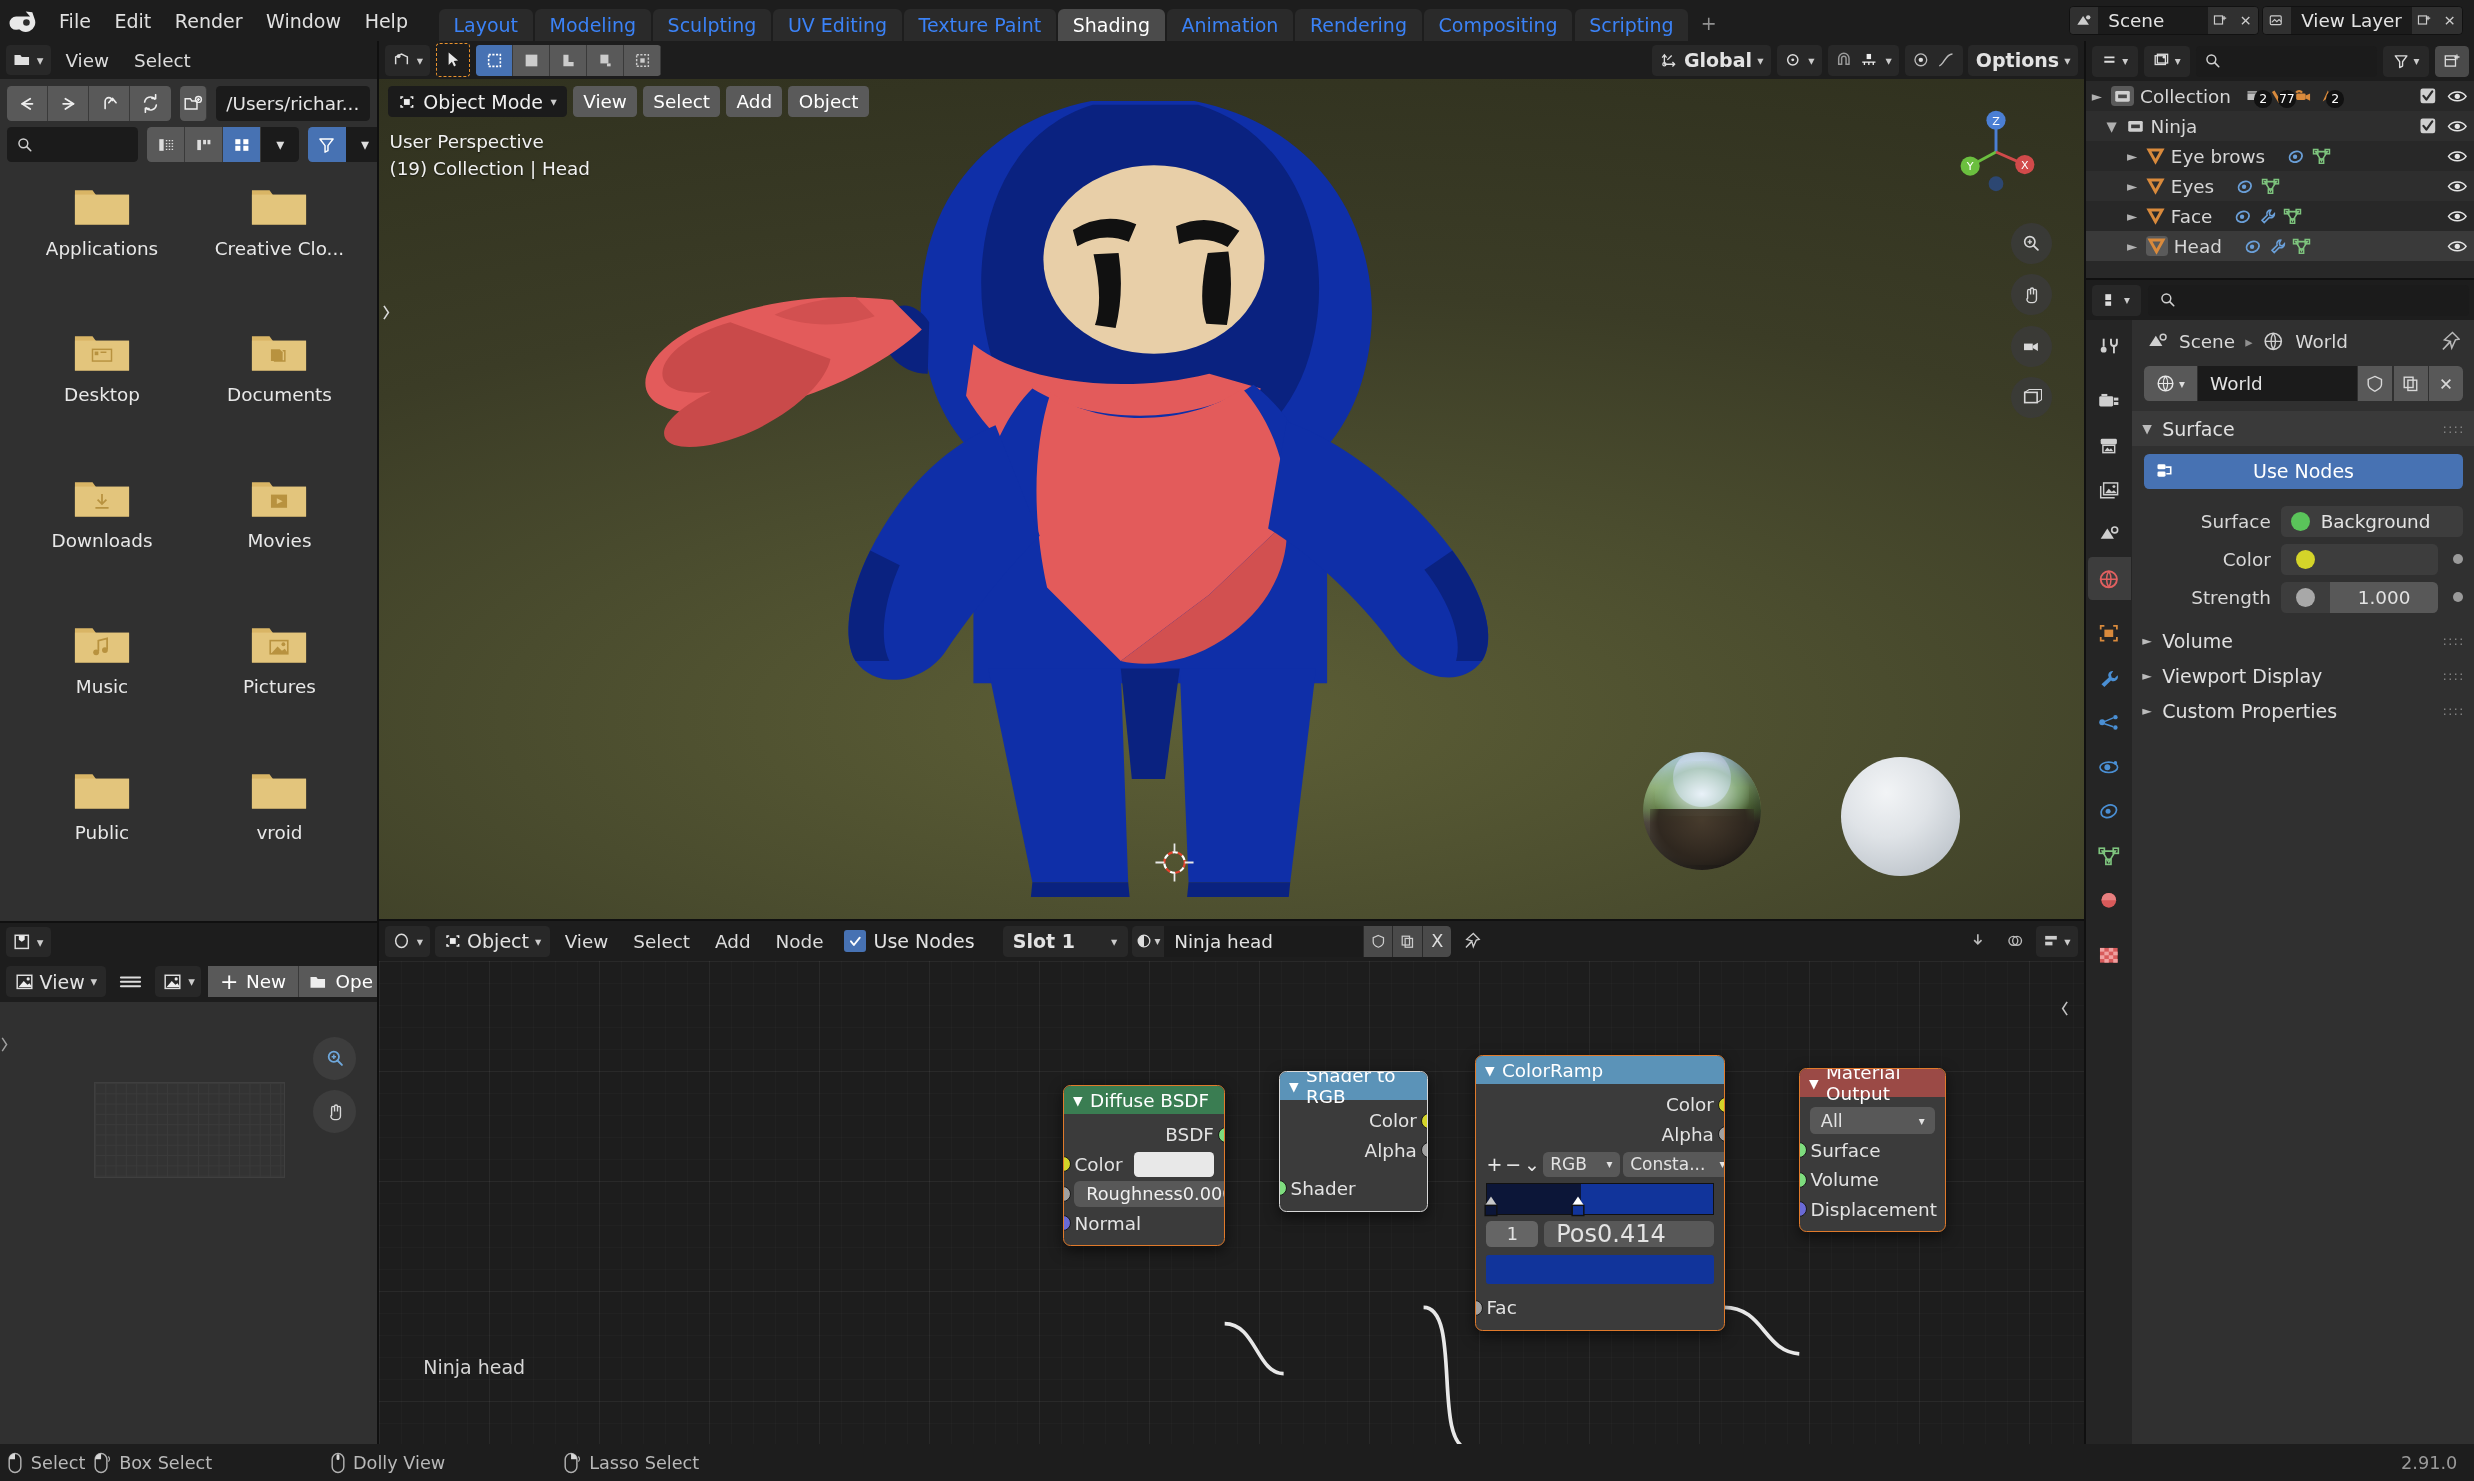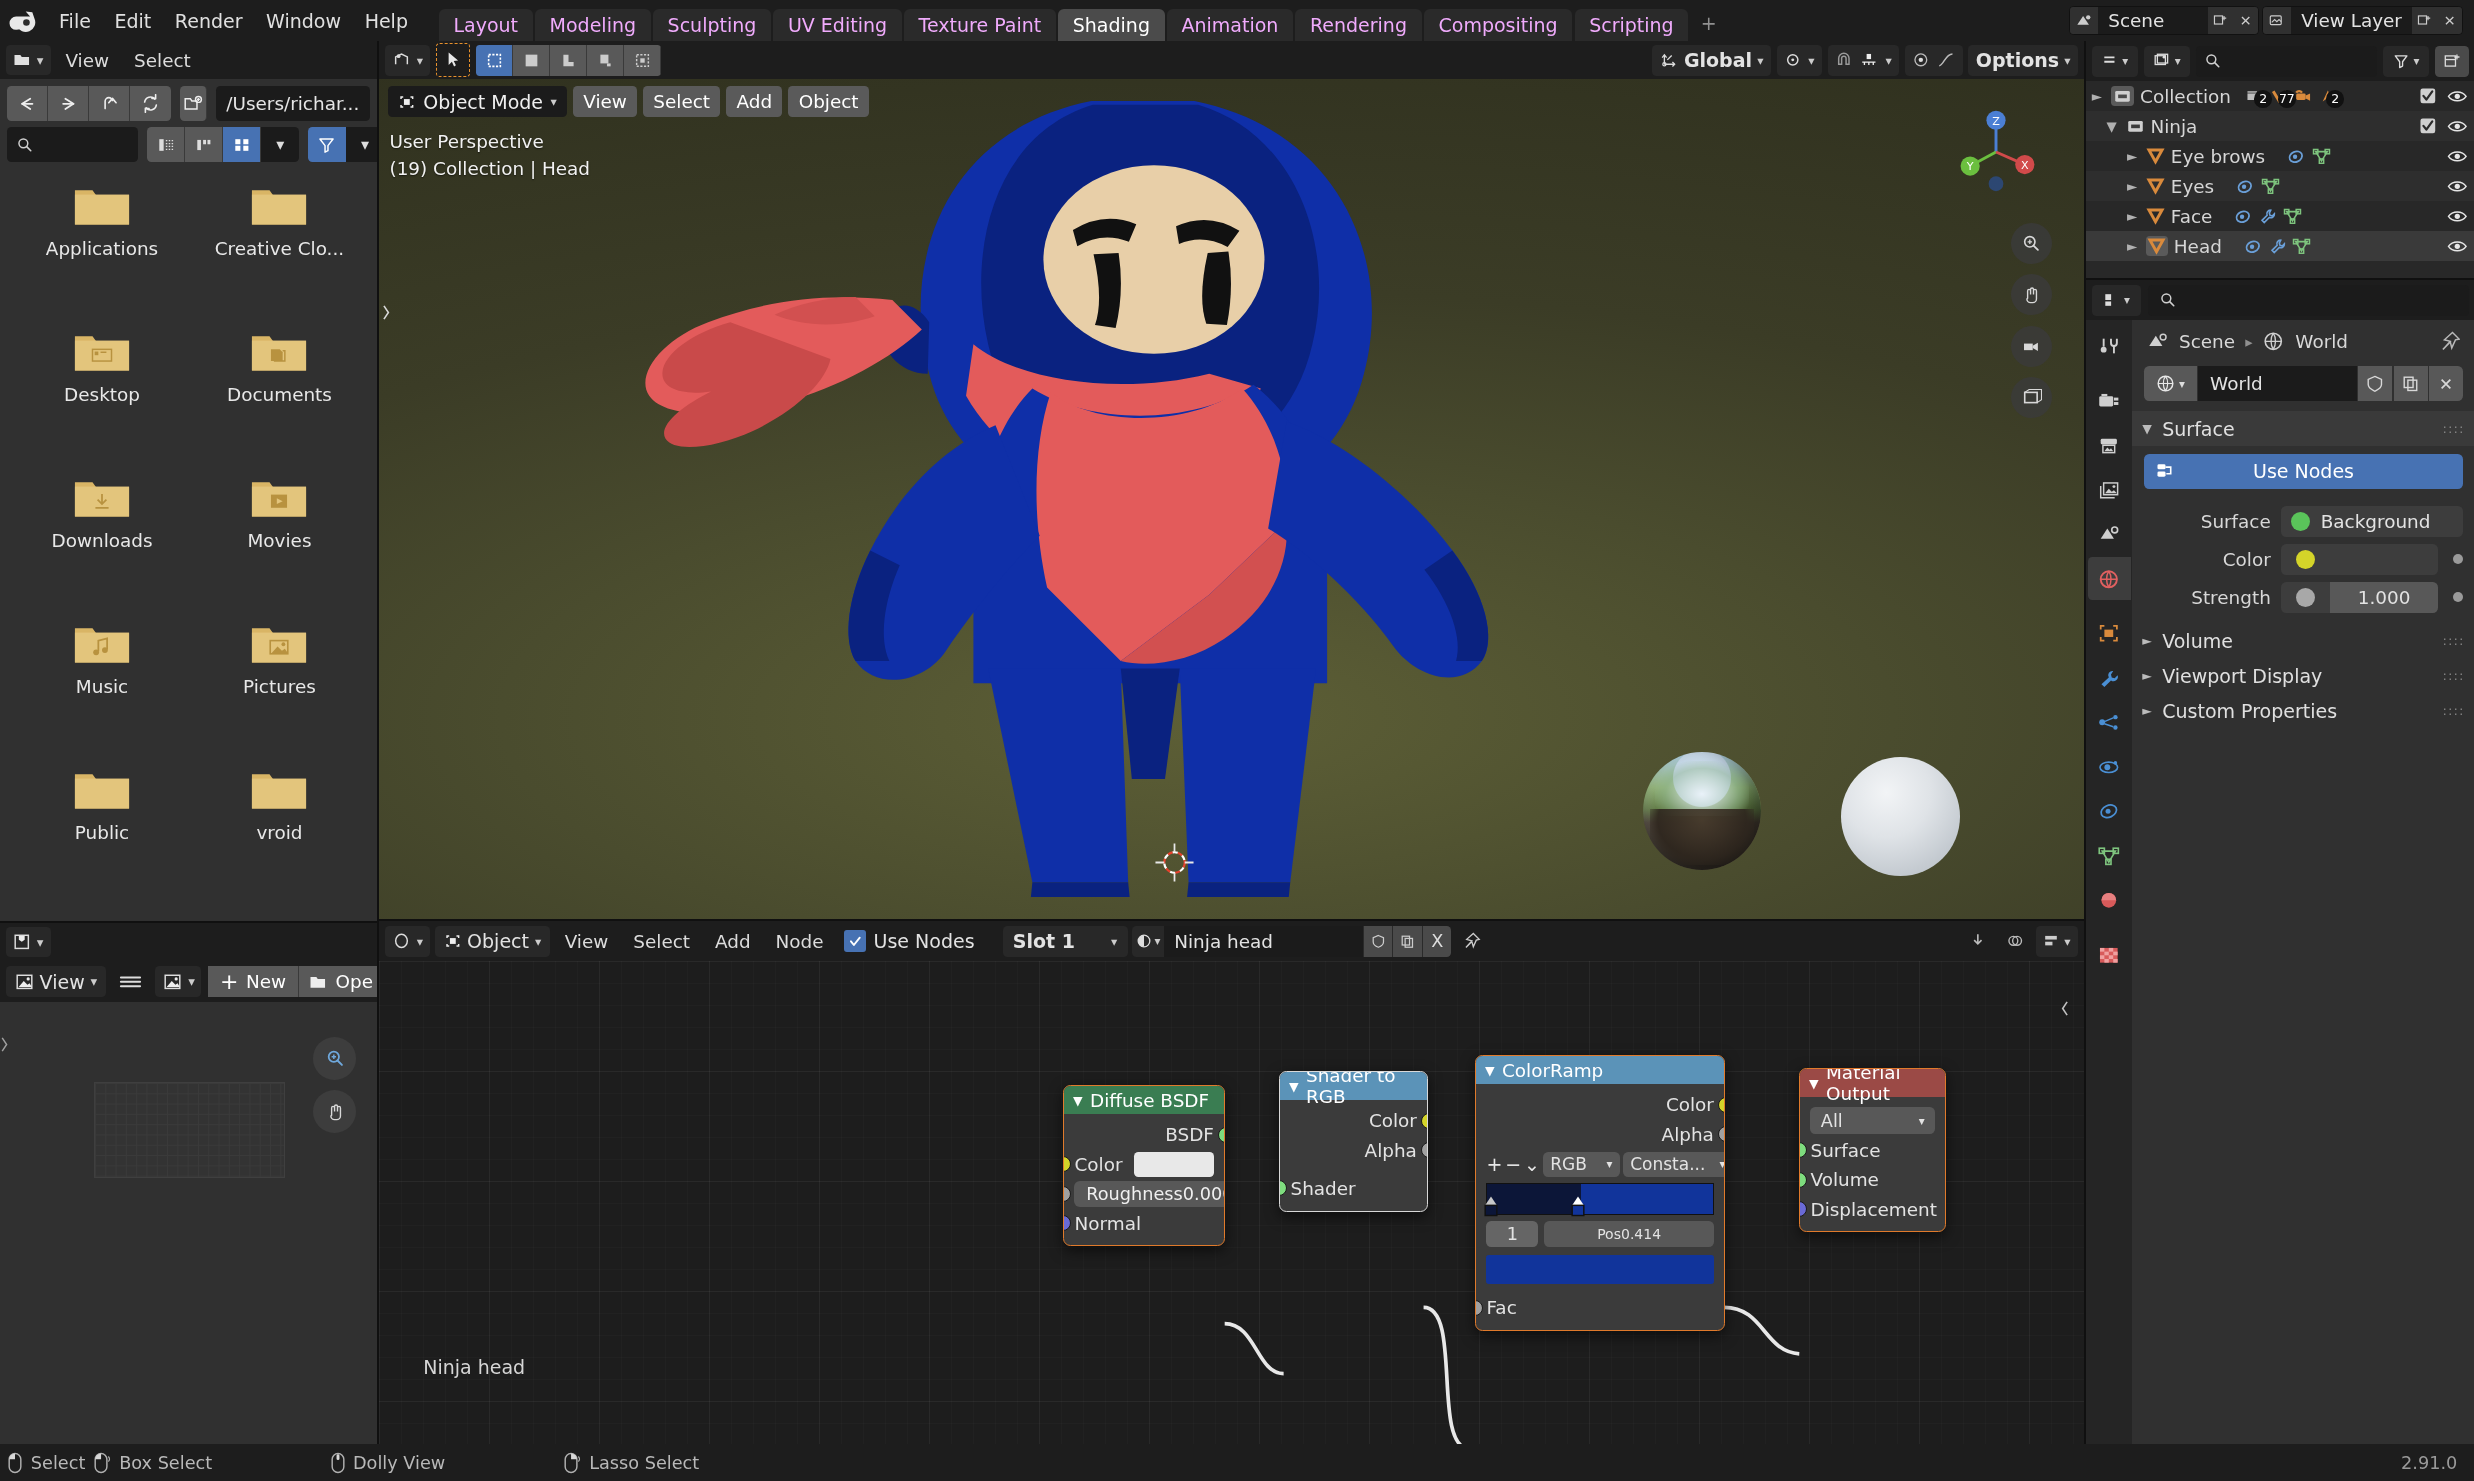--- a/index.html
+++ b/index.html
@@ -16,21 +16,21 @@
 
   
   .topbar {
     height:41px; background:#1d1d1d; display:flex; align-items:center;
     padding:0 5.9px; gap:0; flex:0 0 41px; position:relative;
   }
   .blender-logo { width:34px; height:29.5px; display:flex; align-items:center; justify-content:center; margin-right:7.4px;}
   .menu-item { padding:2.9px 11.8px; color:#e0e0e0; font-size:19px; white-space:nowrap; border-radius:2.9px;}
   .ws-tabs { display:flex; align-items:flex-end; height:41px; margin-left:19px; gap:2.2px;}
   .ws-tab {
-    padding:7.4px 14.7px 7.4px; font-size:19px; color:#f0abfc; background:#2a2a2a;
+    padding:7.4px 14.7px 7.4px; font-size:19px; color:#3b82f6; background:#2a2a2a;
     border-radius:5.9px 5.9px 0 0; line-height:1; height:32px; display:flex; align-items:center;
     white-space:nowrap;
   }
   .ws-tab.active { background:#4b4b4b; color:#ffffff; }
   .ws-add { color:#909090; padding:7.4px 10.3px; font-size:19px;}
   .topbar-right { margin-left:auto; display:flex; align-items:center; gap:2.9px; padding-right:5.9px;}
   .scene-field {
     display:flex; align-items:center; background:#282828; border-radius:4.4px; height:29.5px;
     overflow:hidden; border:0.7px solid #111;
   }
@@ -197,21 +197,21 @@
   .ramp-ctrl { display:flex; align-items:center; gap:2.9px; padding:2.9px 10.3px 4.4px;}
   .rbtn { width:29.5px; height:25px; display:flex; align-items:center; justify-content:center; color:#e8e8e8; font-size:19px;}
   .rsel { height:25px; background:#585858; border-radius:5.2px; display:flex; align-items:center; justify-content:space-between;
           padding:0 7.4px; font-size:17px; gap:14px;}
   .rampbar { margin:1.5px 10.3px 0; height:32px; border:0.7px solid #111; position:relative;
              background:linear-gradient(to right, #0c1638 0%, #0c1638 41.4%, #11349b 41.4%, #11349b 100%);}
   .stop { position:absolute; bottom:-2.9px; width:16px; height:22px; }
   .ramp-nums { display:flex; gap:5.9px; padding:5.9px 10.3px 0;}
   .ramp-nums .n1 { width:52px; height:26.5px; background:#656565; border-radius:5.2px; display:flex; align-items:center; justify-content:center; font-size:17.7px;}
   .ramp-nums .n2 { flex:1; height:26.5px; background:#585858; border-radius:5.2px; display:flex; align-items:center;
-                   justify-content:center; padding:0 11.8px; font-size:14px;}
+                   justify-content:flex-start; padding:0 11.8px; font-size:24px;}
   .colorbar { margin:7.4px 10.3px 0; height:29.5px; background:#11349b; border-radius:2.9px;}
   .selsmall { height:26.5px; background:#585858; border-radius:5.2px; margin:4.4px 10.3px 1.5px; display:flex;
               align-items:center; justify-content:space-between; padding:0 10.3px; font-size:17.7px;}
 
   
   .rightcol { width:389px; flex:0 0 389px; display:flex; flex-direction:column; gap:2.2px;}
   
   .outliner { flex:0 0 237px; background:#282828; display:flex; flex-direction:column; overflow:hidden;}
   .ol-hdr { height:40px; background:#1d1d1d; display:flex; align-items:center; padding:0 5.9px; gap:5.9px;}
   .ol-search { flex:1; height:31px; background:#1b1b1b; border-radius:4.4px; display:flex; align-items:center; padding:0 8.8px;}

